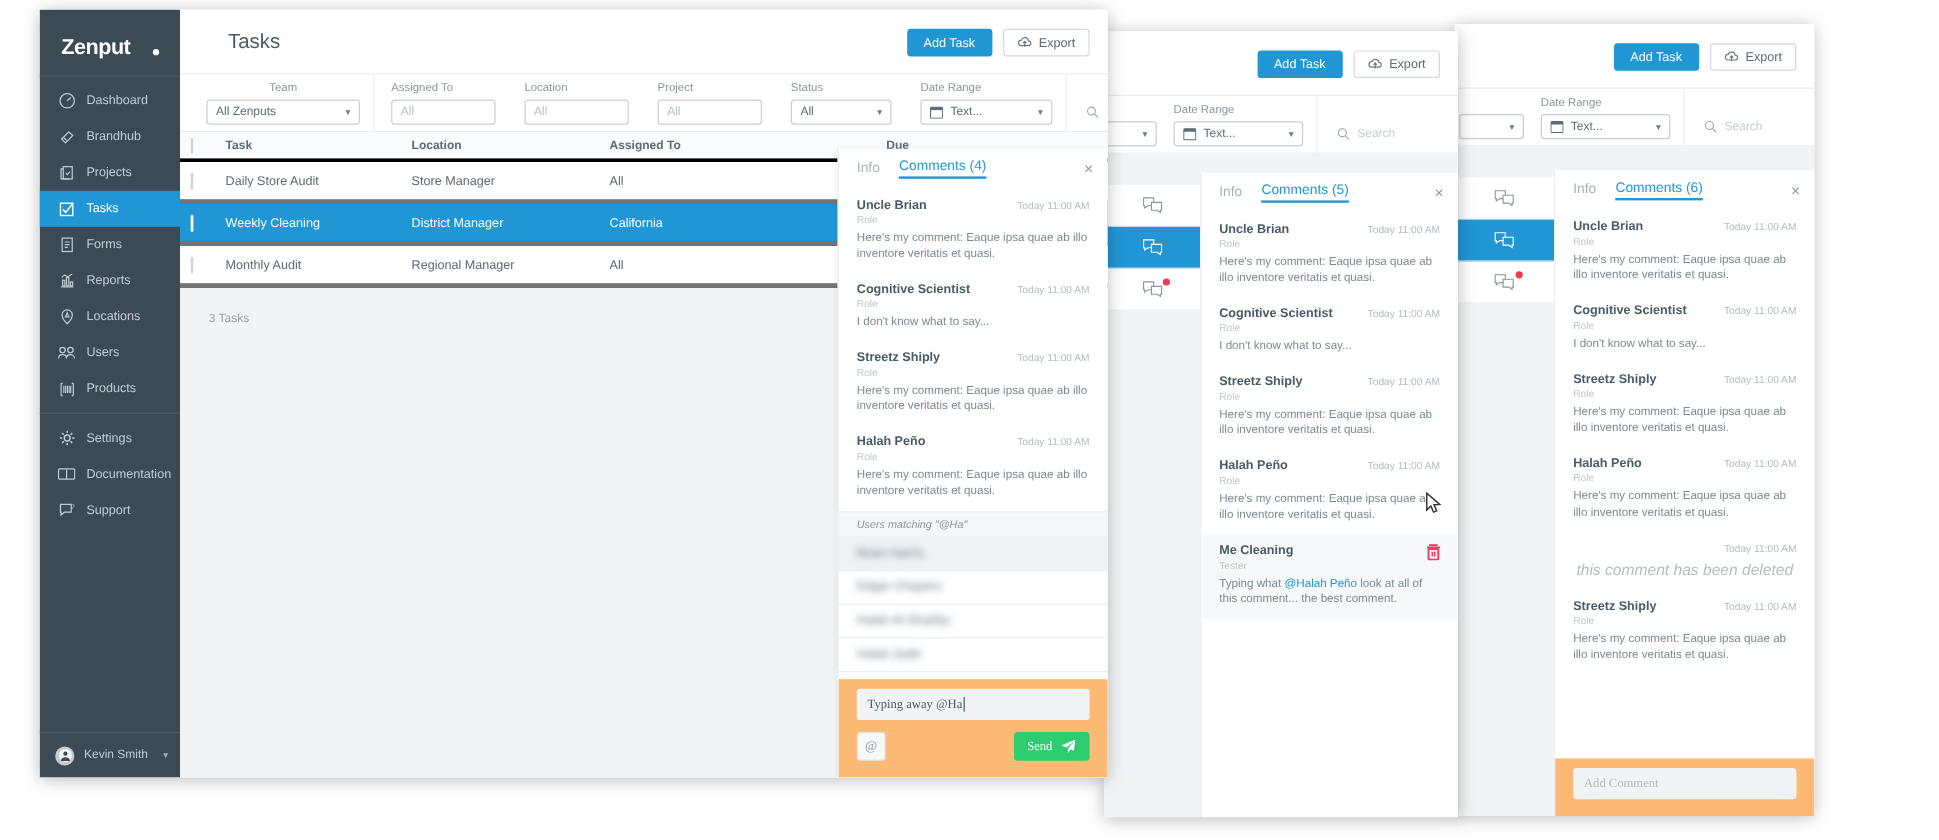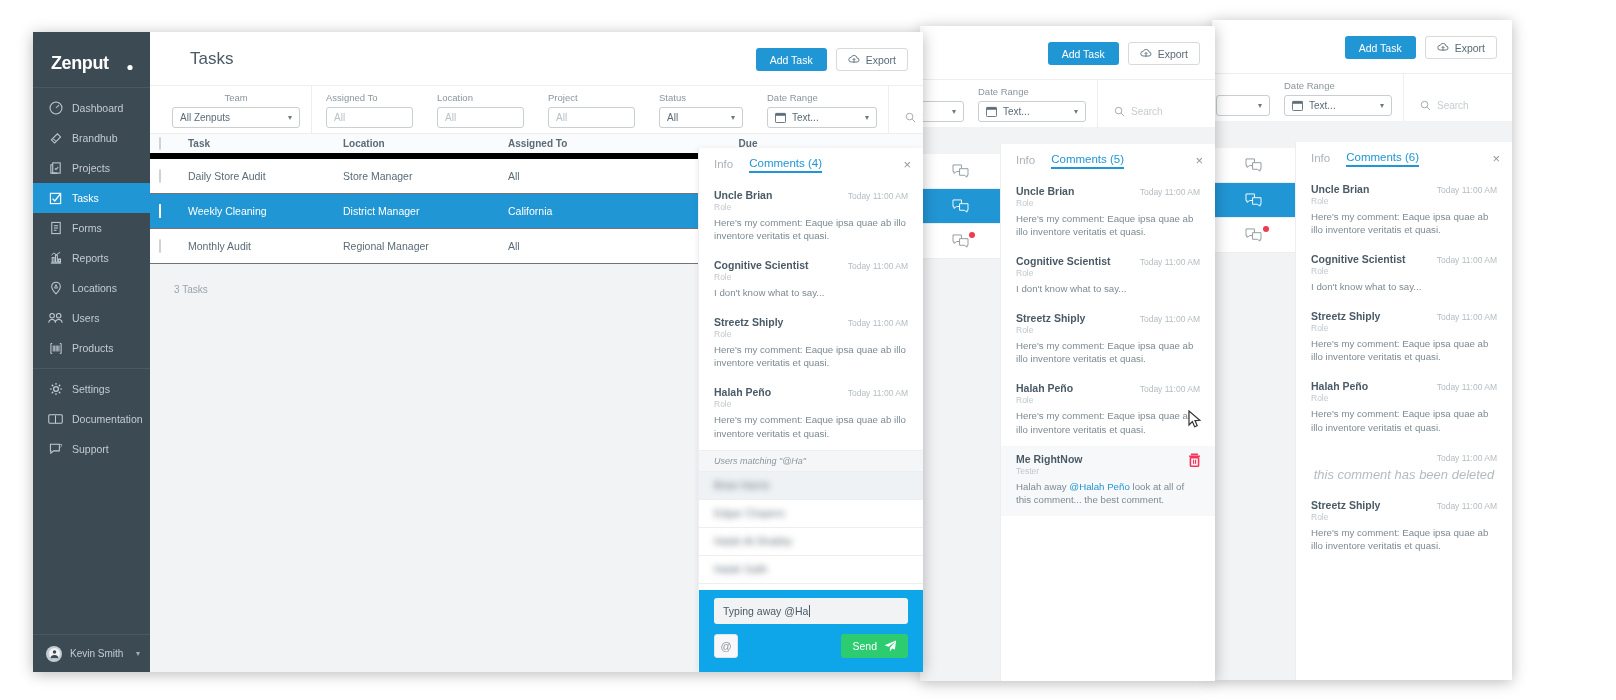--- a/index.html
+++ b/index.html
@@ -12,21 +12,21 @@
   .stage { position: relative; width: 1616px; height: 700px; background:#fff; }
 
   
   .window {
     position: absolute; background: #ffffff;
     box-shadow: 0 2px 14px rgba(0,0,0,0.28);
     overflow: hidden;
   }
   #win3 { left: 1212px; top: 20px;  width: 300px; height: 660px; }
   #win2 { left: 920px;  top: 26px;  width: 295px; height: 655px; }
-  #win1 { left: 33px;   top: 32px;  width: 890px; height: 640px; }
+  #win1 { left: 33px;   top: 8px;  width: 890px; height: 640px; }
 
   
   .sidebar {
     position: absolute; left: 0; top: 0; width: 117px; height: 100%;
     background: #3c4a54; display: flex; flex-direction: column;
   }
   .logo { padding: 20px 0 14px 18px; }
   .logo svg { display:block; }
   .nav-group { border-top: 1px solid #4a5862; padding: 5px 0; }
   .nav-group.first { border-top: none; }
@@ -90,25 +90,25 @@
     height: 21px; border:1px solid #c9ced3; border-radius:3px; background:#fff;
     display:flex; align-items:center; padding: 0 7px; font-size: 10px; color:#5b6b77;
     cursor: pointer; position: relative;
   }
   .ctl.placeholder { color:#b9c1c7; }
   .ctl .chev { margin-left:auto; color:#6b7a85; font-size: 8px; }
   .ctl.search { border:none; background:#fff; padding-left: 2px; }
   .ctl.search .mag { margin-right: 6px; }
 
   .table-head {
-    height: 26px; background:#fafbfc; border-top:1px solid #eceef0; border-bottom:6px solid #000000;
+    height: 26px; background:#fafbfc; border-top:1px solid #eceef0; border-bottom:3px solid #000000;
     display:flex; align-items:center; font-size: 10px; color:#5b6b77; font-weight: bold;
   }
   .row {
-    height: 35px; background:#fff; border-bottom:1px solid #737373;
+    height: 35px; background:#fff; border-bottom:4px solid #737373;
     display:flex; align-items:center; font-size: 10.5px; color:#5b6b77;
   }
   .row.selected { background:#2196d4; color:#fff; }
   .cb {
     width: 11px; height: 11px; border:1px solid #cdd3d8; border-radius:2px; background:#f3f5f6;
     flex: 0 0 11px; cursor: pointer;
   }
   .row.selected .cb { background:#fff; border-color:#fff; }
   .c-check { width: 38px; padding-left: 9px; flex: 0 0 38px; }
   .c-task  { flex: 0 0 155px; }
@@ -159,21 +159,21 @@
   .mention-item {
     height: 28px; border-bottom: 1px solid #eceef0; display:flex; align-items:center;
     padding: 0 15px; cursor:pointer;
   }
   .mention-item.hl { background:#eef2f5; }
   .blurred {
     font-size: 10.5px; color:#6a767f; filter: blur(3.1px);
     -webkit-user-select: none; user-select: none;
   }
 
-  .composer { flex: 0 0 auto; padding: 8px 15px 14px 15px; background:#0ea5e9; }
+  .composer { flex: 0 0 auto; padding: 8px 15px 14px 15px; background:#fdba74;font-family:Liberation Serif, serif; }
   .composer-input {
     background:#f2f3f5; border:none; border-radius:3px; height: 26px;
     display:flex; align-items:center; padding: 0 9px; font-size: 10.5px; color:#4a5a66;
   }
   .caret { display:inline-block; width:1px; height:12px; background:#4a5a66; margin-left:1px; }
   .composer-actions { display:flex; align-items:center; margin-top: 10px; }
   .at-btn {
     width: 24px; height: 24px; border:1px solid #e2e5e8; border-radius:3px; background:#f7f8f9;
     display:flex; align-items:center; justify-content:center; font-size:11px; color:#8d979e;
     cursor:pointer;
@@ -310,20 +310,23 @@
           </div>
           <div class="comment">
             <div class="cm-head">
                 <span class="cm-name">Streetz Shiply</span>
                 <span class="cm-time">Today 11:00 AM</span>
               </div>
             <div class="cm-role">Role</div>
             <div class="cm-body">Here's my comment: Eaque ipsa quae ab illo inventore veritatis et quasi.</div>
           </div>
         </div>
+        <div class="composer">
+          <div class="addcmt">Add Comment</div>
+        </div>
       </div>
     </div>
   </div>
 
   <div class="window" id="win2">
     <div class="content" style="left:0;">
       <div class="topbar">
         <div class="topbar-actions">
           <button class="btn-primary">Add Task</button>
           <button class="btn-ghost">
@@ -423,24 +426,24 @@
           <div class="comment">
             <div class="cm-head">
                 <span class="cm-name">Halah Peño</span>
                 <span class="cm-time">Today 11:00 AM</span>
               </div>
             <div class="cm-role">Role</div>
             <div class="cm-body">Here's my comment: Eaque ipsa quae ab illo inventore veritatis et quasi.</div>
           </div>
           <div class="comment me">
             <div class="cm-head">
-                <span class="cm-name">Me RightNow</span>
+                <span class="cm-name">Me Cleaning</span>
               </div>
             <div class="cm-role">Tester</div>
-            <div class="cm-body"><span>Halah away </span><span class="mention">@Halah Peño</span><span> look at all of this comment... the best comment.</span></div>
+            <div class="cm-body"><span>Typing what </span><span class="mention">@Halah Peño</span><span> look at all of this comment... the best comment.</span></div>
             <div class="trash-btn">
               <svg width="13" height="14" viewBox="0 0 14 15">
                 <rect x="3.2" y="0.5" width="7.6" height="1.7" fill="#f5355e"></rect>
                 <rect x="1.2" y="2.6" width="11.6" height="1.9" fill="#f5355e"></rect>
                 <rect x="2.6" y="4.9" width="8.8" height="9.4" rx="1" fill="none" stroke="#f5355e" stroke-width="1.7"></rect>
                 <rect x="5.3" y="7.2" width="1.3" height="4.4" fill="#f5355e"></rect>
                 <rect x="7.5" y="7.2" width="1.3" height="4.4" fill="#f5355e"></rect>
               </svg>
             </div>
           </div>

